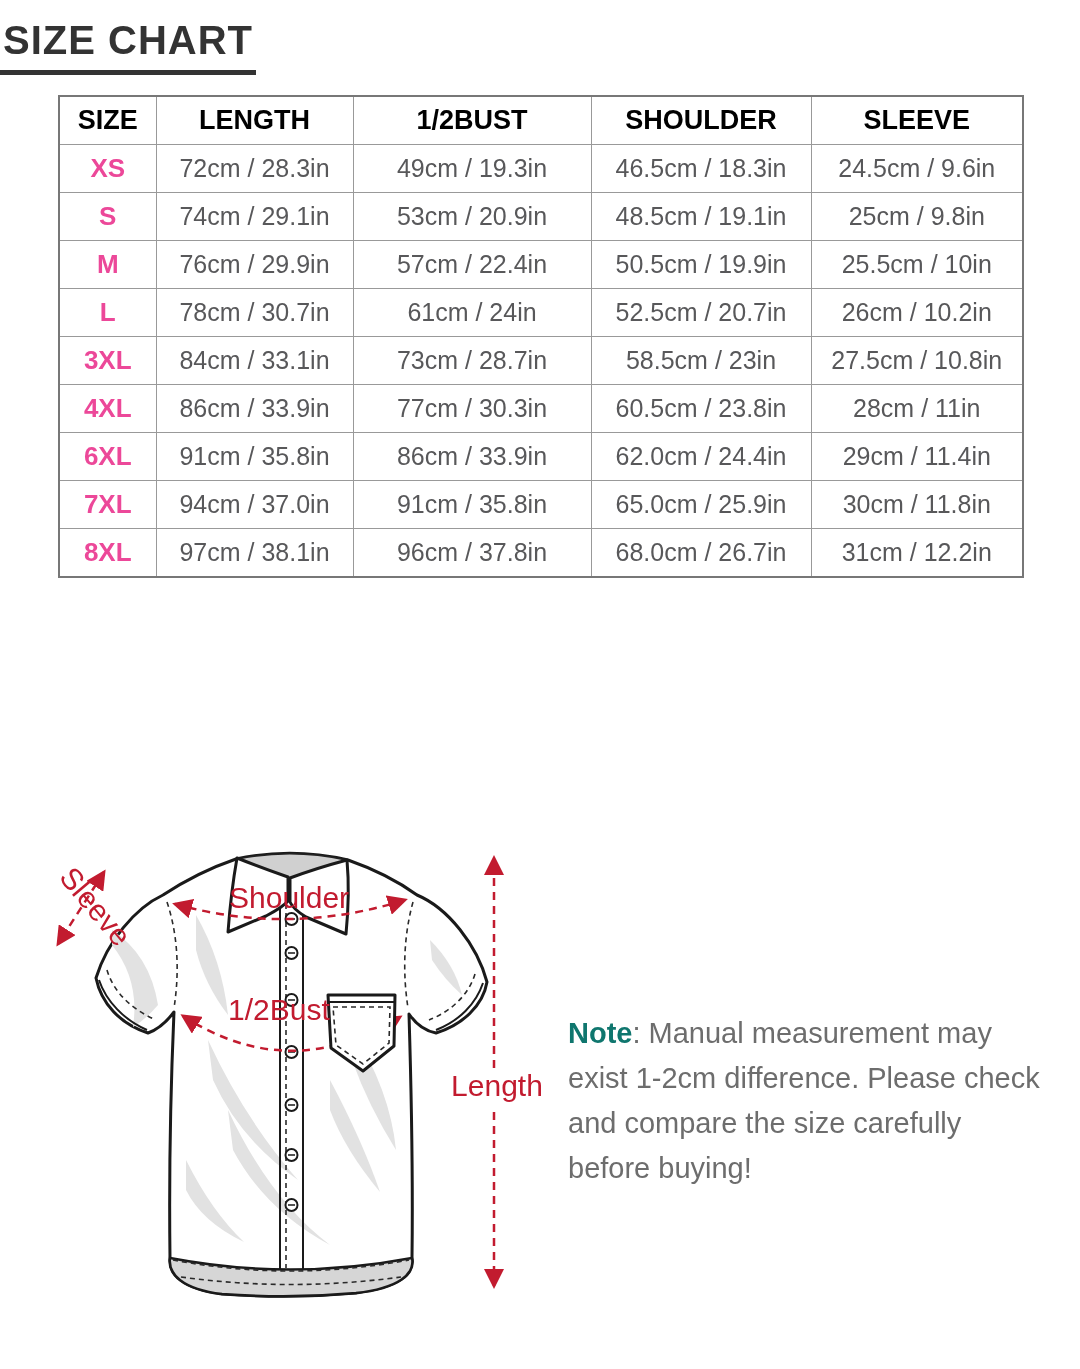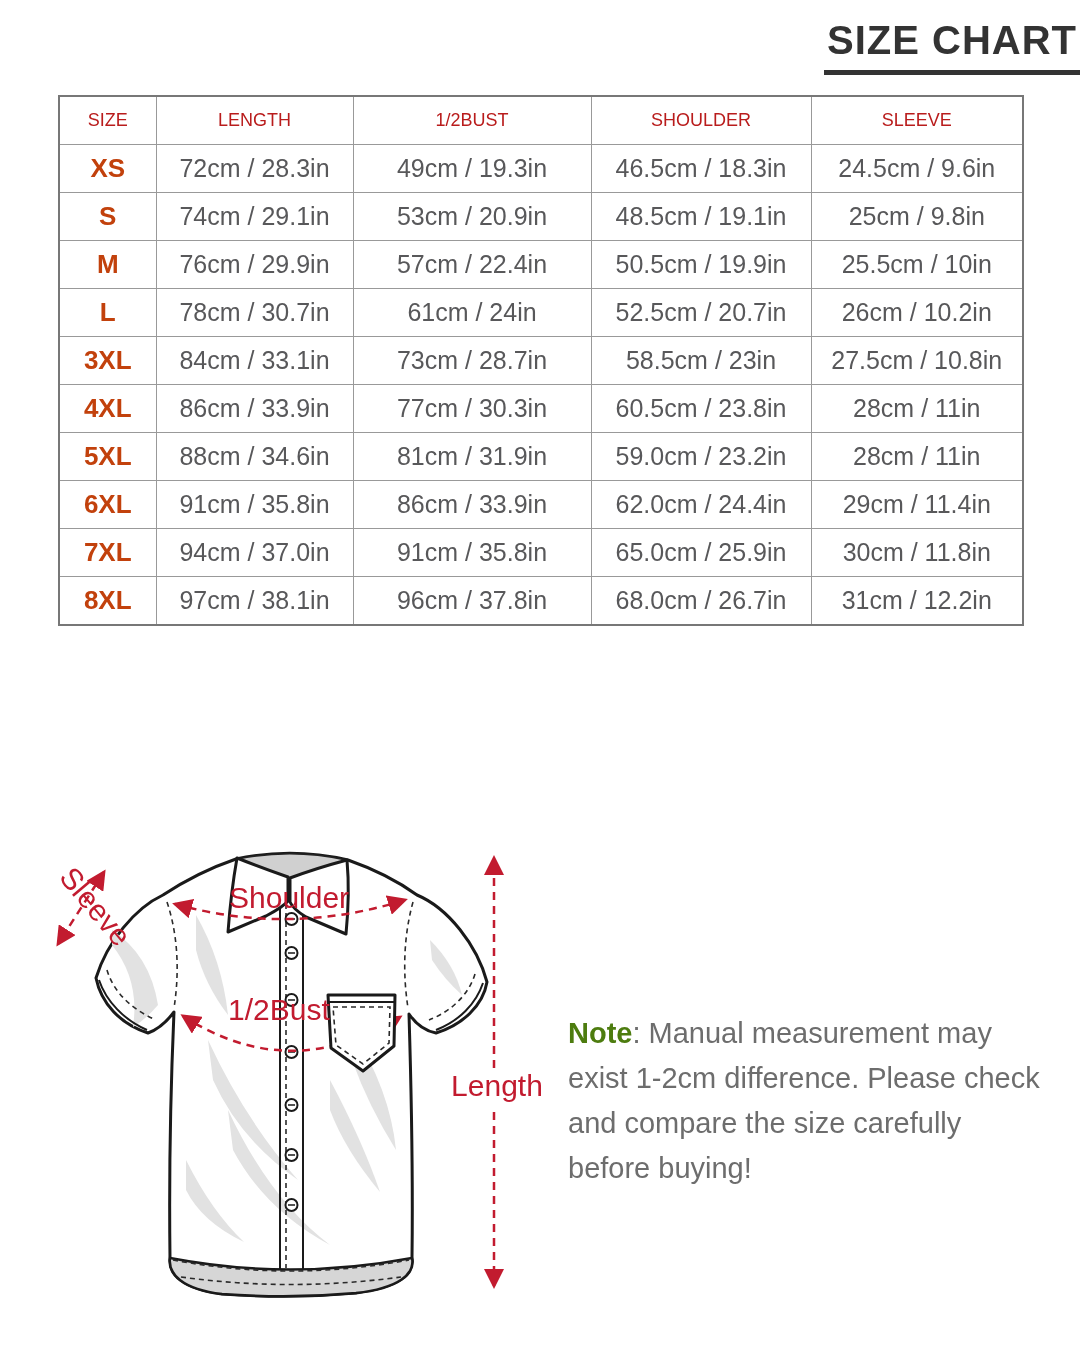--- a/index.html
+++ b/index.html
@@ -1,48 +1,48 @@
 <!DOCTYPE html>
 <html style="--accent: #c21b2f;"><head>
 <meta charset="utf-8">
 <style>
   html,body{margin:0;padding:0;background:#fff;}
   #page{position:relative;width:1080px;height:1369px;background:#fff;overflow:hidden;
         font-family:"Liberation Sans",sans-serif;}
 
   
-  .title-wrap{position:absolute;top:18px;left:0;width:1080px;text-align:right;}
+  .title-wrap{position:absolute;top:18px;left:0;width:1080px;text-align:left;}
   .title{display:inline-block;margin:0;font-size:40px;font-weight:bold;color:#333;
          letter-spacing:1px;border-bottom:5px solid #333;padding:0 3px 7px 3px;}
 
   
   table.size-table{position:absolute;left:58px;top:95px;width:964px;border-collapse:collapse;
          table-layout:fixed;border:2px solid #777;}
   .size-table th,.size-table td{border:1px solid #999;height:47px;text-align:center;
          vertical-align:middle;padding:0;overflow:hidden;white-space:nowrap;}
-  .size-table th{font-size:18px;font-weight:normal;color:#b91c1c;}
+  .size-table th{font-size:27px;font-weight:bold;color:#000000;}
   .size-table td{font-size:25px;color:#58585a;font-weight:normal;}
-  .size-table td.c-size{font-size:26px;font-weight:bold;color:#c2410c;}
+  .size-table td.c-size{font-size:26px;font-weight:bold;color:#ec4899;}
 
   
   .diagram{position:absolute;left:0;top:780px;width:560px;height:520px;}
   :root{--accent:#c21b2f;}
   .accent-fill{fill:var(--accent,#c21b2f);}
   .accent-stroke{stroke:var(--accent,#c21b2f);}
   text.dlabel{fill:var(--accent,#c21b2f);font-family:"Liberation Sans",sans-serif;font-size:30px;}
   .outline{fill:#fff;stroke:#1a1a1a;stroke-width:3;stroke-linejoin:round;}
   .thin{fill:none;stroke:#1a1a1a;stroke-width:2;}
   .stitch{fill:none;stroke:#2a2a2a;stroke-width:1.6;stroke-dasharray:5 4;}
   .wrinkle{fill:#e2e2e2;stroke:none;}
   .redline{fill:none;stroke-width:2.5;stroke-dasharray:8 6;}
 
   
   .note{position:absolute;left:568px;top:982px;width:482px;font-size:29px;line-height:45px;
         color:#6d6d6d;}
-  .note b{color:#4d7c0f;}
+  .note b{color:#0f766e;}
 </style>
 </head>
 <body>
 
 <div id="page">
 
   <div class="title-wrap">
     <h1 class="title">SIZE CHART</h1>
   </div>
 
@@ -97,27 +97,20 @@
           <td>84cm / 33.1in</td>
           <td>73cm / 28.7in</td>
           <td>58.5cm / 23in</td>
           <td>27.5cm / 10.8in</td>
         </tr>
       <tr>
           <td class="c-size">4XL</td>
           <td>86cm / 33.9in</td>
           <td>77cm / 30.3in</td>
           <td>60.5cm / 23.8in</td>
-          <td>28cm / 11in</td>
-        </tr>
-      <tr>
-          <td class="c-size">5XL</td>
-          <td>88cm / 34.6in</td>
-          <td>81cm / 31.9in</td>
-          <td>59.0cm / 23.2in</td>
           <td>28cm / 11in</td>
         </tr>
       <tr>
           <td class="c-size">6XL</td>
           <td>91cm / 35.8in</td>
           <td>86cm / 33.9in</td>
           <td>62.0cm / 24.4in</td>
           <td>29cm / 11.4in</td>
         </tr>
       <tr>

